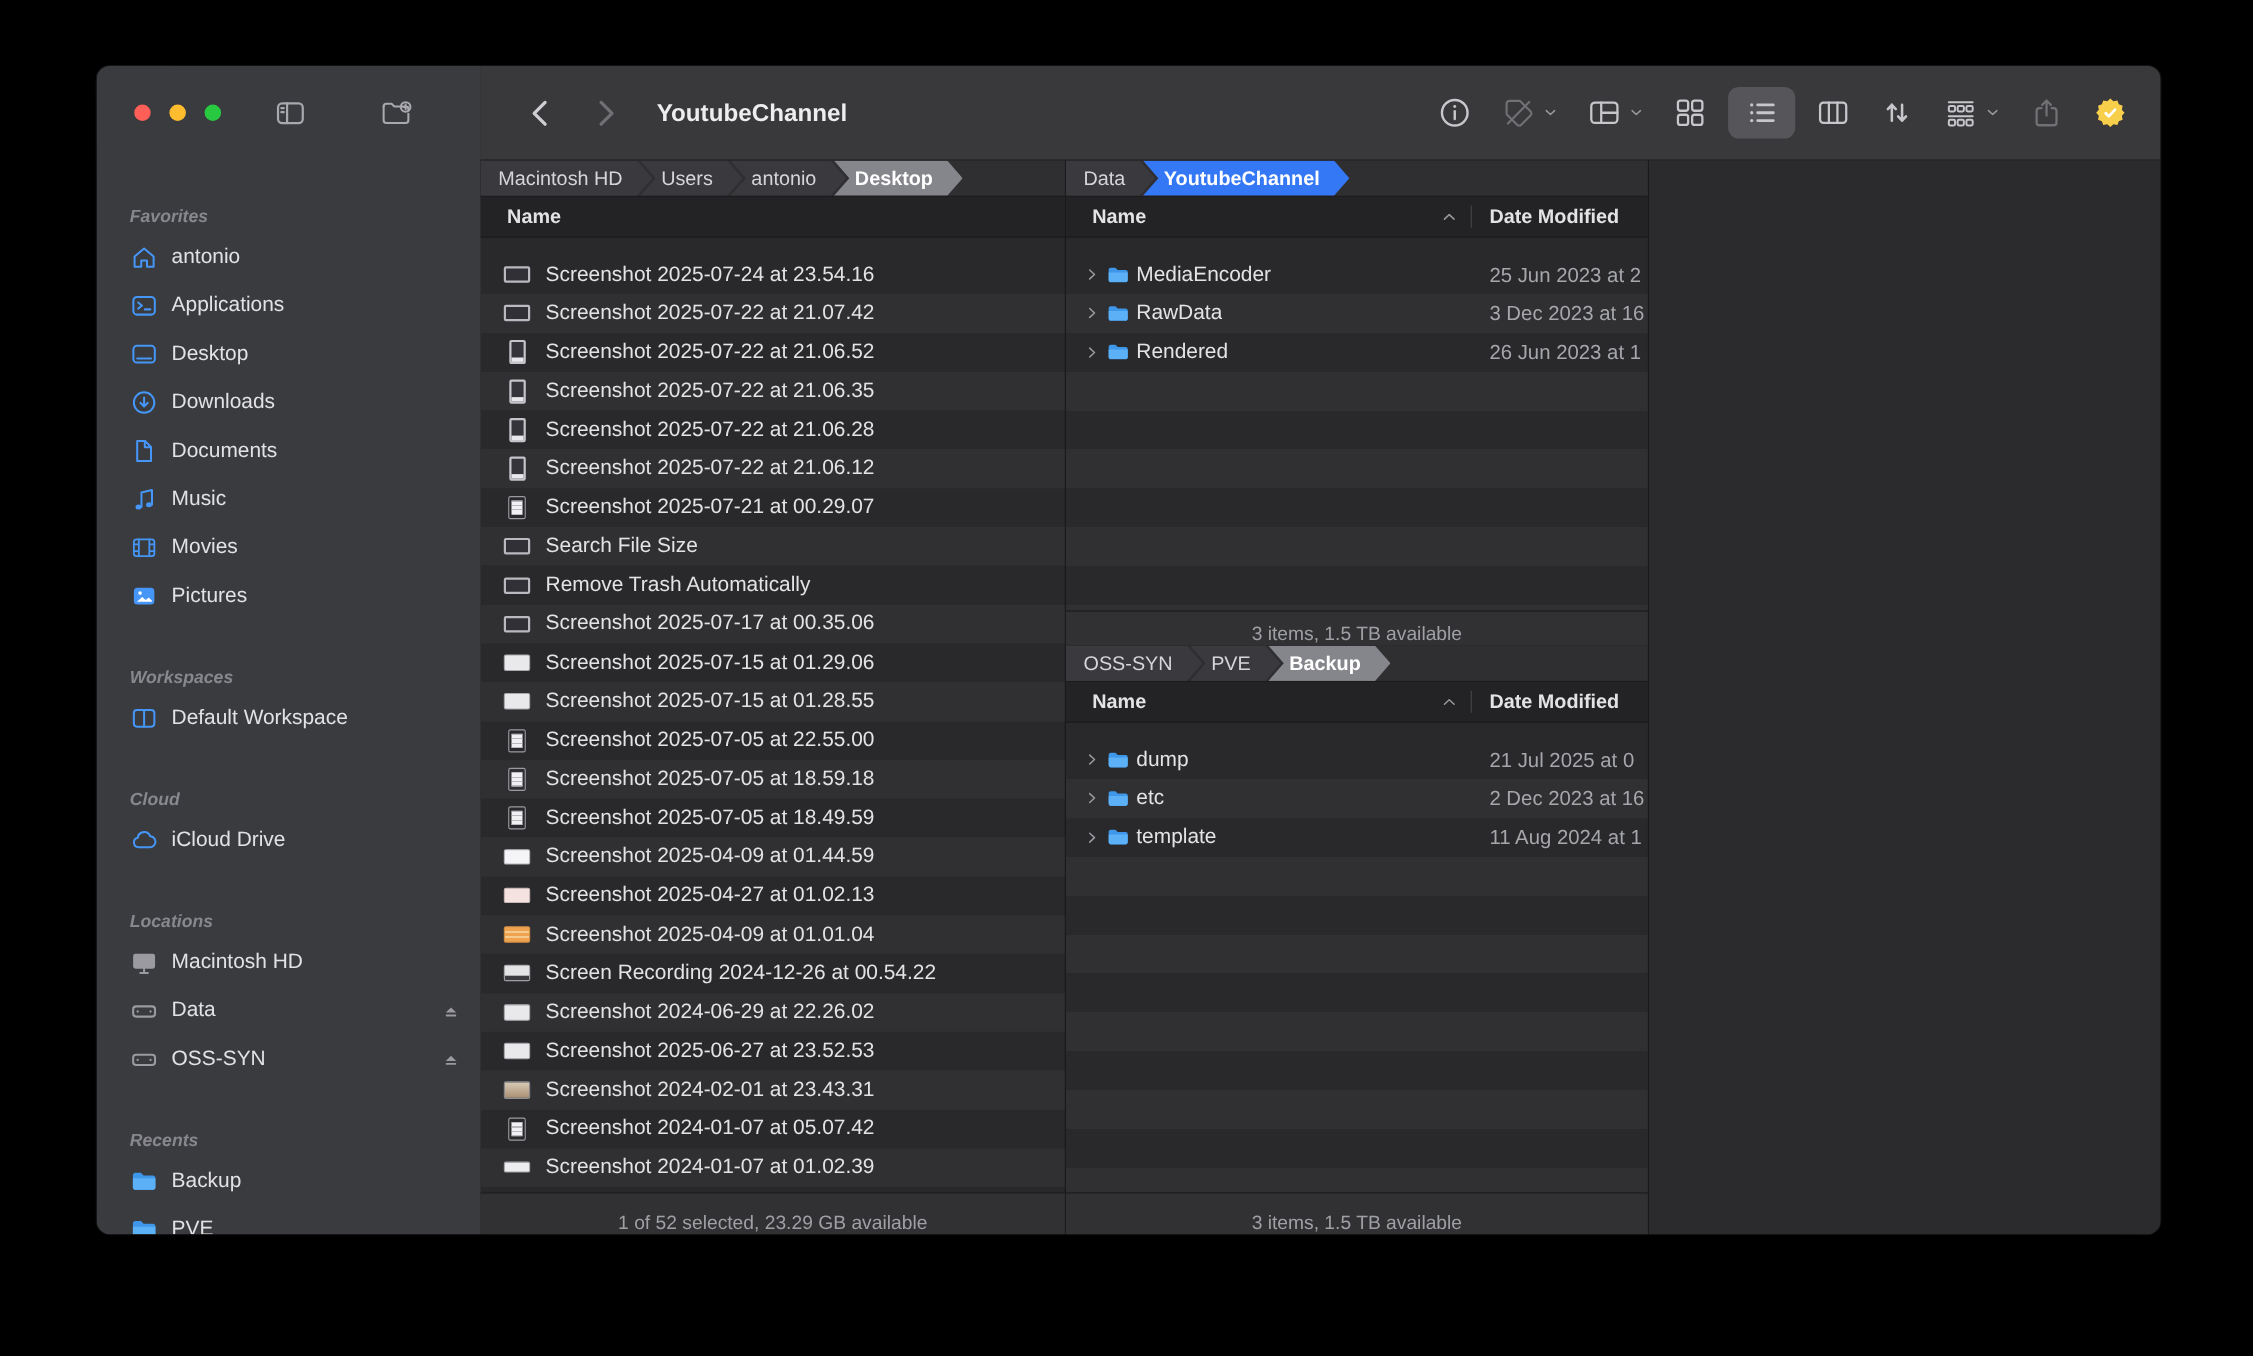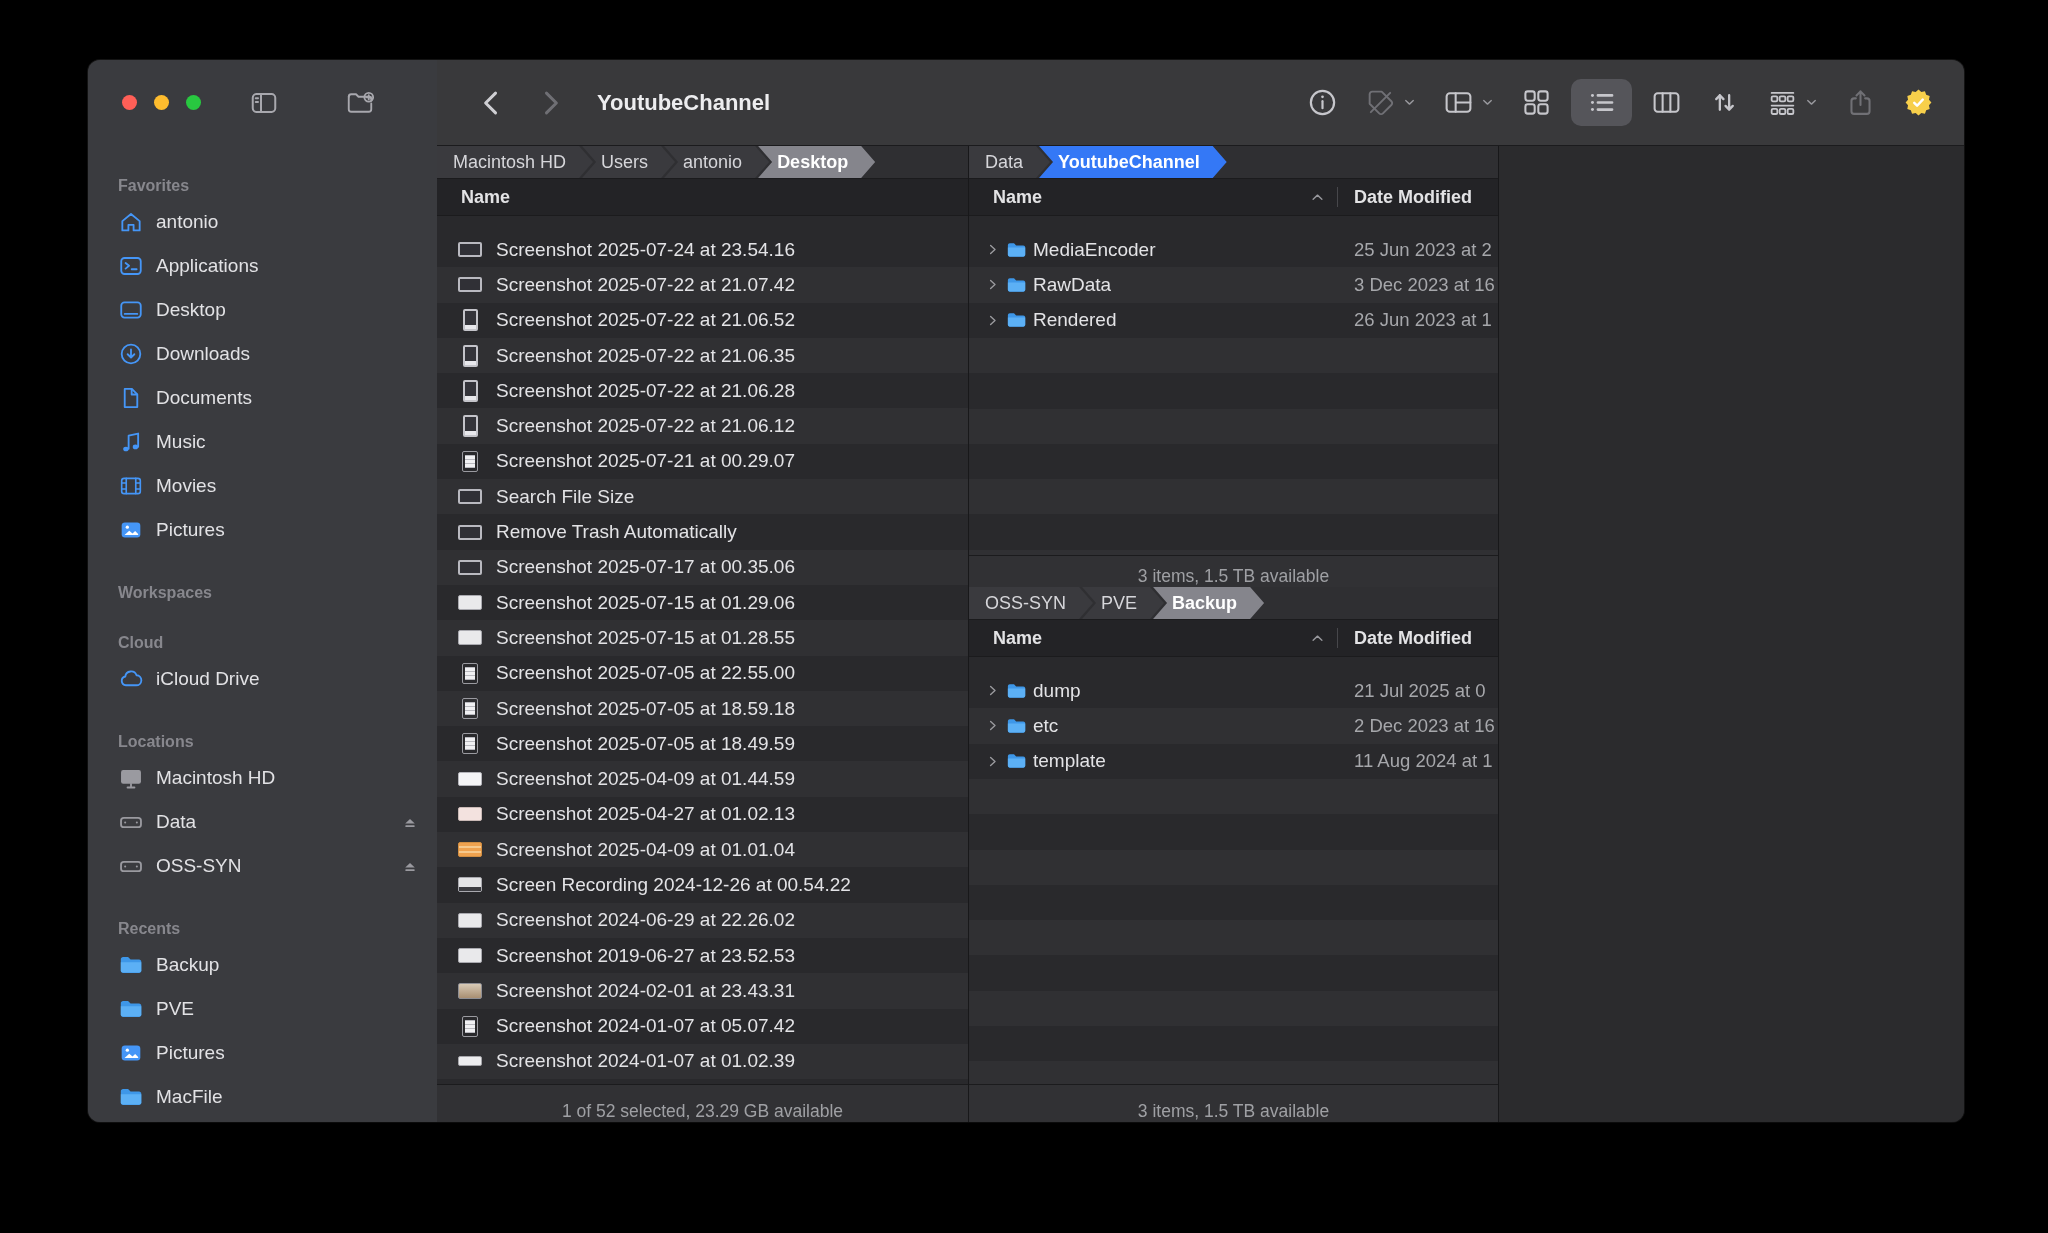--- a/index.html
+++ b/index.html
@@ -12,21 +12,21 @@
 
   
   .sidebar{flex:0 0 349px;background:#3a3b3f;display:flex;flex-direction:column;overflow:hidden;}
   .side-top{height:85px;display:flex;align-items:center;flex:none;}
   .traffic{display:flex;gap:17px;margin-left:34px;}
   .tl{width:15px;height:15px;border-radius:50%;}
   .tl.red{background:#ff5f57}.tl.yellow{background:#febc2e}.tl.green{background:#28c840}
   .side-tool{width:30px;height:30px;color:#a8a8ae;}
   .side-tool.toggle{margin-left:48px;}
   .side-tool.newfolder{margin-left:66px;}
-  .side-title{margin:32px 0 5px 30px;font-size:16px;font-weight:700;color:#87878d;}
+  .side-title{margin:44px 0 5px 30px;font-size:16px;font-weight:700;color:#87878d;font-style:italic;}
   .side-item{display:flex;align-items:center;gap:12px;height:44px;padding:0 16px 0 30px;
     font-size:19px;color:#e2e2e5;white-space:nowrap;}
   .sicon{width:26px;height:26px;color:#4596f7;flex:none;}
   .sicon.gray{color:#9a9aa0;}
   .eject{margin-left:auto;width:22px;height:22px;color:#9a9aa0;flex:none;}
 
   
   .main{flex:1;display:flex;flex-direction:column;min-width:0;}
   .toolbar{flex:0 0 85px;display:flex;align-items:center;background:#39393b;
     border-bottom:1px solid #1b1b1d;padding:0 30px 0 38px;}
@@ -207,20 +207,29 @@
             <span class="sicon">
               <svg viewBox="0 0 24 24" width="100%" height="100%">
                 <rect x="3.4" y="5" width="17.2" height="14" rx="3" fill="currentColor"></rect>
                 <circle cx="8.6" cy="9.4" r="1.5" fill="#fff"></circle>
                 <path d="M6 16.6l4.4-4 3 2.6 2.4-2.2 2.8 2.8v.8z" fill="#fff"></path>
               </svg>
             </span>
             <span>Pictures</span>
           </div>
           <div class="side-title">Workspaces</div>
+          <div class="side-item">
+            <span class="sicon">
+              <svg viewBox="0 0 24 24" fill="none" stroke="currentColor" stroke-width="1.7" stroke-linecap="round" stroke-linejoin="round" width="100%" height="100%">
+                <rect x="3.4" y="5" width="17.2" height="14" rx="2.6"></rect>
+                <path d="M12 5v14"></path>
+              </svg>
+            </span>
+            <span>Default Workspace</span>
+          </div>
           <div class="side-title">Cloud</div>
           <div class="side-item">
             <span class="sicon">
               <svg viewBox="0 0 24 24" fill="none" stroke="currentColor" stroke-width="1.7" stroke-linecap="round" stroke-linejoin="round" width="100%" height="100%">
                 <path d="M7.3 17.8a4.1 4.1 0 0 1-.6-8.1 5.4 5.4 0 0 1 10.4-1.2 3.7 3.7 0 0 1-.4 9.3z"></path>
               </svg>
             </span>
             <span>iCloud Drive</span>
           </div>
           <div class="side-title">Locations</div>
@@ -559,21 +568,21 @@
               <div class="frow drow">
                 <span class="thumb t-light-window">
                   <i></i>
                 </span>
                 <span class="fname">Screenshot 2024-06-29 at 22.26.02</span>
               </div>
               <div class="frow drow">
                 <span class="thumb t-light-window">
                   <i></i>
                 </span>
-                <span class="fname">Screenshot 2019-06-27 at 23.52.53</span>
+                <span class="fname">Screenshot 2025-06-27 at 23.52.53</span>
               </div>
               <div class="frow drow">
                 <span class="thumb t-photo-image">
                   <i></i>
                 </span>
                 <span class="fname">Screenshot 2024-02-01 at 23.43.31</span>
               </div>
               <div class="frow drow">
                 <span class="thumb t-document">
                   <i></i>

